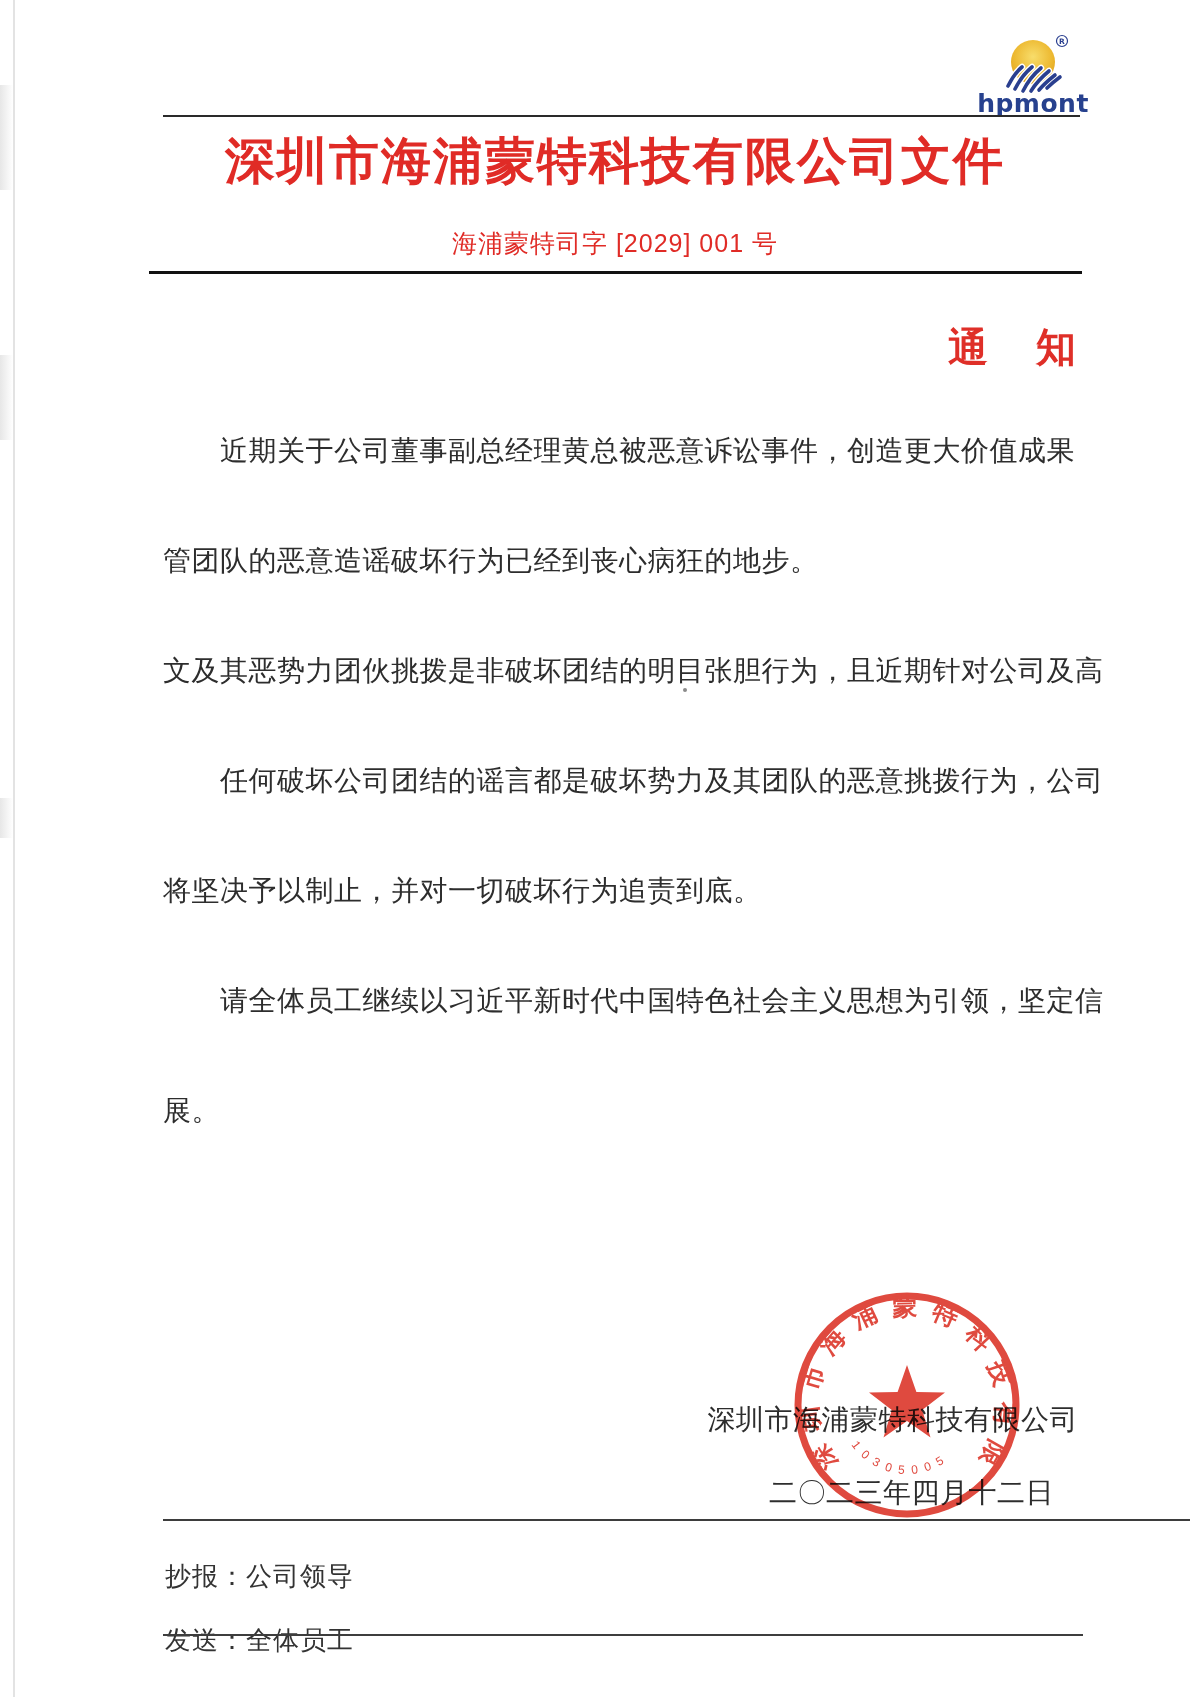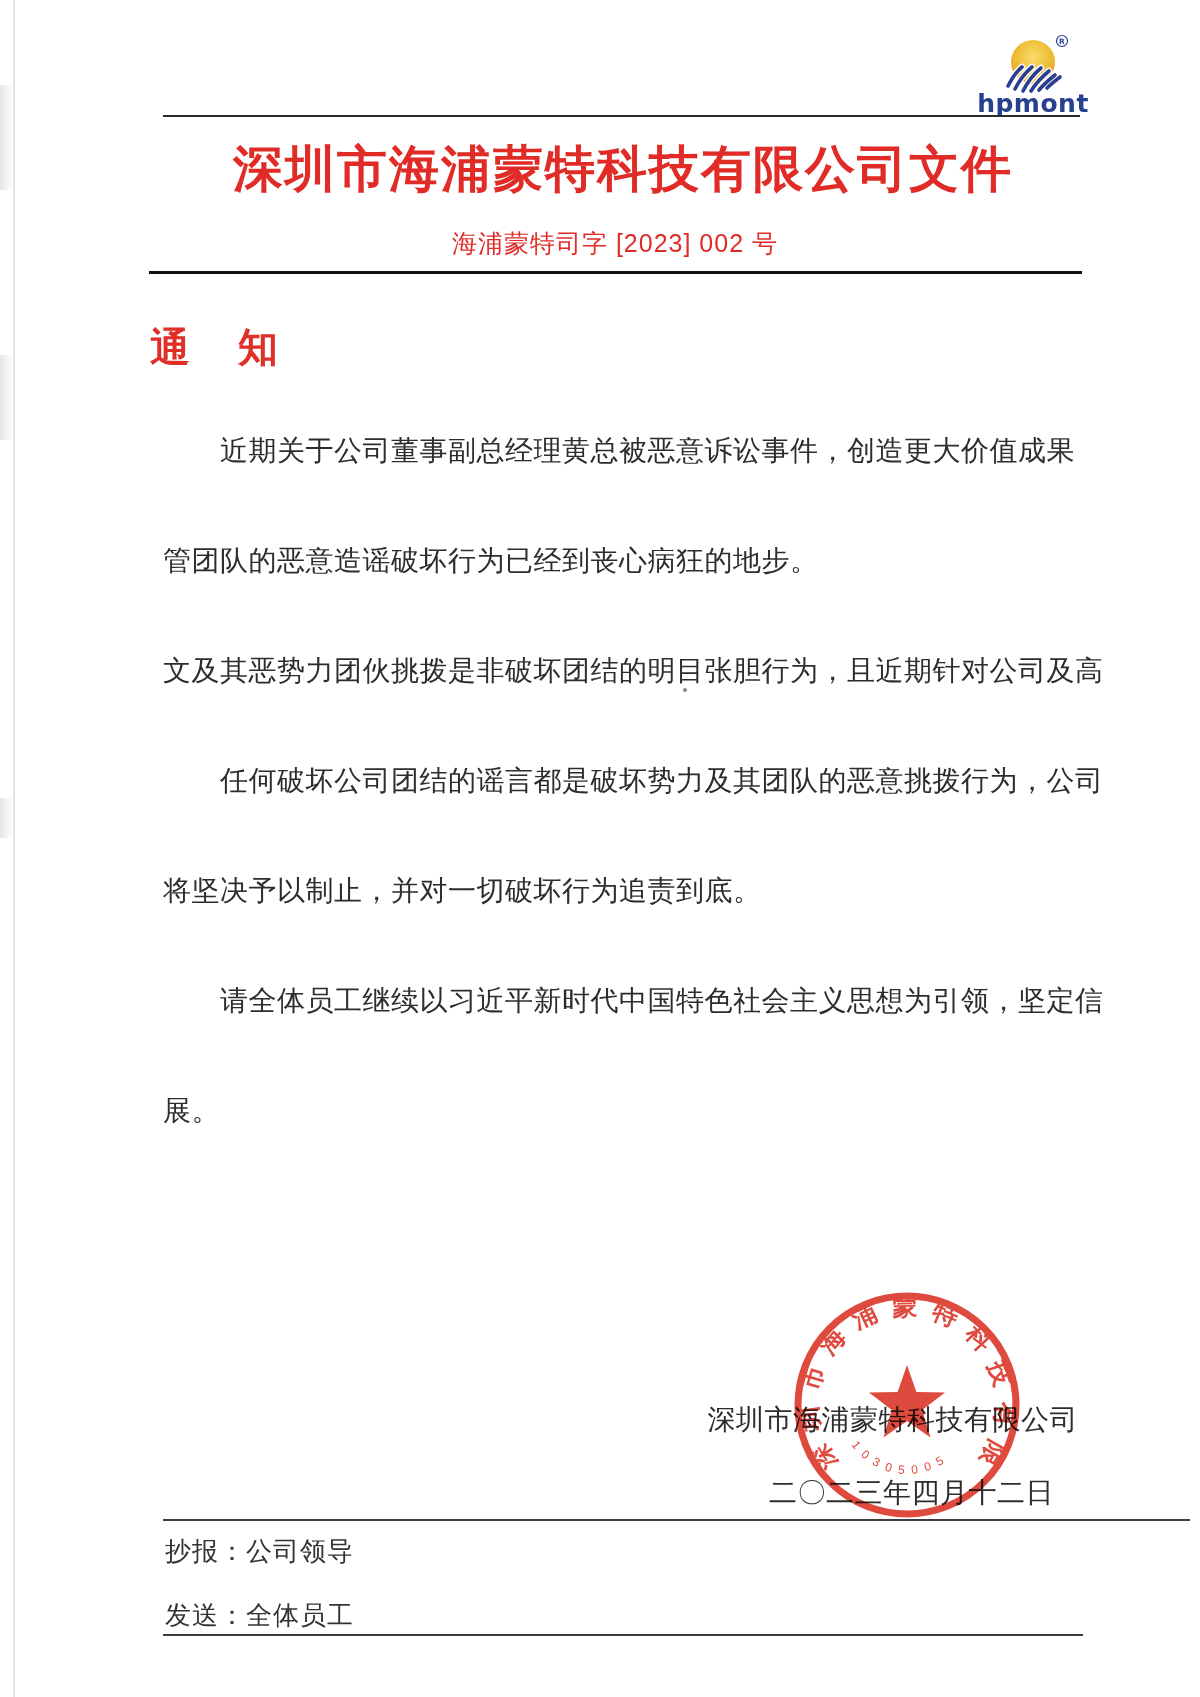--- a/index.html
+++ b/index.html
@@ -20,47 +20,47 @@
   .rule-top { left:163px; top:115px; width:917px; height:2px; background:#2a2a2a; }
   .rule-thick { left:149px; top:271px; width:933px; height:3px; background:#111111; }
   .footer-rule-top { left:163px; top:1519px; width:1027px; height:2px; background:#3d3d3d; }
   .footer-rule-bottom { left:163px; top:1634px; width:920px; height:2px; background:#3d3d3d; }
 
   
   .logo { position:absolute; left:978px; top:34px; width:110px; height:92px; }
 
   
   .doc-title {
-    position:absolute; left:135px; top:128px; width:960px; margin:8px;
+    position:absolute; left:135px; top:128px; width:960px; margin:0;
     text-align:center; font-size:50px; font-weight:bold; color:#e02b26; letter-spacing:2px;
     white-space:nowrap;
   }
   .doc-number {
     position:absolute; left:150px; top:227px; width:930px;
     text-align:center; font-size:25px; color:#e02b26; letter-spacing:1px;
   }
   .notice-title {
     position:absolute; left:150px; top:320px; width:930px; margin:0;
-    text-align:left; font-size:40px; font-weight:bold; color:#df2f28; letter-spacing:4px;
+    text-align:right; font-size:40px; font-weight:bold; color:#df2f28; letter-spacing:4px;
   }
 
   
   .body-text { position:absolute; left:163px; top:396px; width:925px; font-size:28px; color:#2d2d2d; }
   .body-line { height:110px; line-height:110px; white-space:nowrap; letter-spacing:0.5px; }
   .body-line.indent { text-indent:57px; }
 
   
   .signature { position:absolute; top:1401px; right:122px; font-size:28px; color:#2d2d2d; letter-spacing:0.5px; white-space:nowrap; }
   .sign-date { position:absolute; top:1474px; right:146px; font-size:28px; color:#2d2d2d; letter-spacing:0.5px; white-space:nowrap; }
 
   
   .stamp { position:absolute; left:788px; top:1286px; width:238px; height:238px; mix-blend-mode:multiply; opacity:.92; pointer-events:none; }
 
   
-  .footer-row { position:absolute; left:165px; font-size:26px; color:#333333; letter-spacing:1px; white-space:nowrap; }
+  .footer-row { position:absolute; left:165px; font-size:26px; color:#333333; letter-spacing:1px; white-space:nowrap;margin-top:25px; }
   .footer-row.cc { top:1534px; }
   .footer-row.send { top:1598px; }
 </style>
 </head>
 <body>
 
 <div class="page">
 
   <div class="edge-line"></div>
   <div class="smudge s1"></div>
@@ -99,21 +99,21 @@
       <g transform="translate(84,7)">
         <circle r="5.5" fill="none" stroke="#2a3f8f" stroke-width="1.2"></circle>
         <text x="0" y="2.8" text-anchor="middle" font-size="7.5" font-weight="bold" fill="#2a3f8f" font-family="DejaVu Sans, sans-serif">R</text>
       </g>
       <text x="55" y="78" text-anchor="middle" font-size="25" font-weight="bold" fill="#27418e" letter-spacing="0.5" font-family="DejaVu Sans, sans-serif">hpmont</text>
     </svg>
   </div>
 
   <div class="rule rule-top"></div>
   <h1 class="doc-title">深圳市海浦蒙特科技有限公司文件</h1>
-  <div class="doc-number">海浦蒙特司字 [2023] 002 号</div>
+  <div class="doc-number">海浦蒙特司字 [2029] 001 号</div>
   <div class="rule rule-thick"></div>
 
   <h2 class="notice-title">通　知</h2>
 
   <main class="body-text">
       <div class="body-line indent">近期关于公司董事副总经理黄总被恶意诉讼事件，创造更大价值成果</div>
       <div class="body-line">管团队的恶意造谣破坏行为已经到丧心病狂的地步。</div>
       <div class="body-line">文及其恶势力团伙挑拨是非破坏团结的明目张胆行为，且近期针对公司及高</div>
       <div class="body-line indent">任何破坏公司团结的谣言都是破坏势力及其团队的恶意挑拨行为，公司</div>
       <div class="body-line">将坚决予以制止，并对一切破坏行为追责到底。</div>

